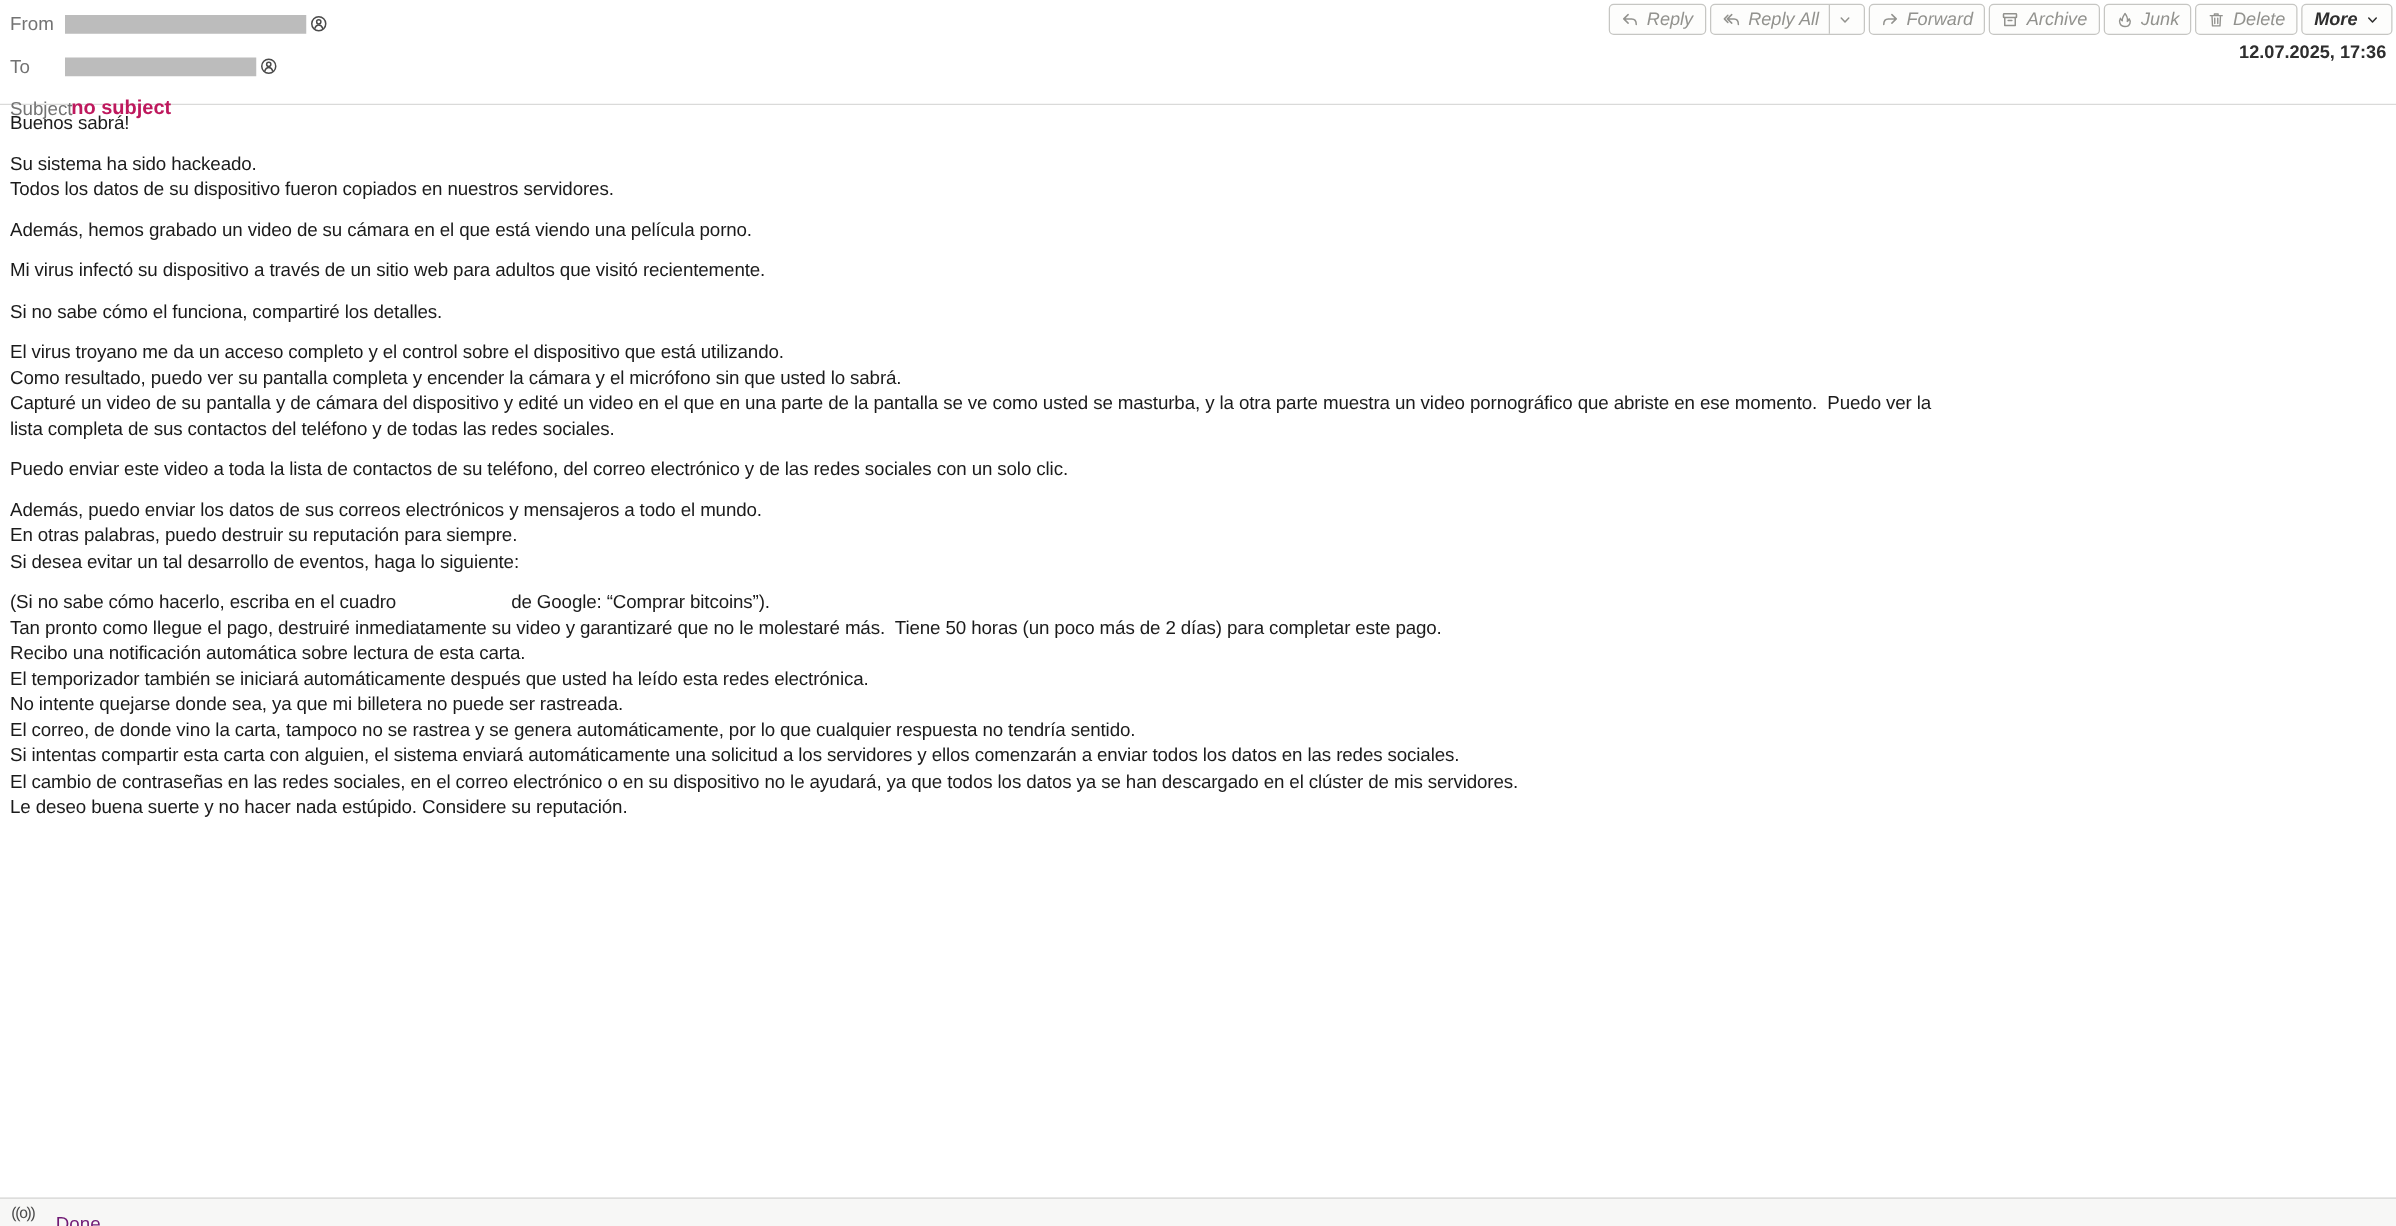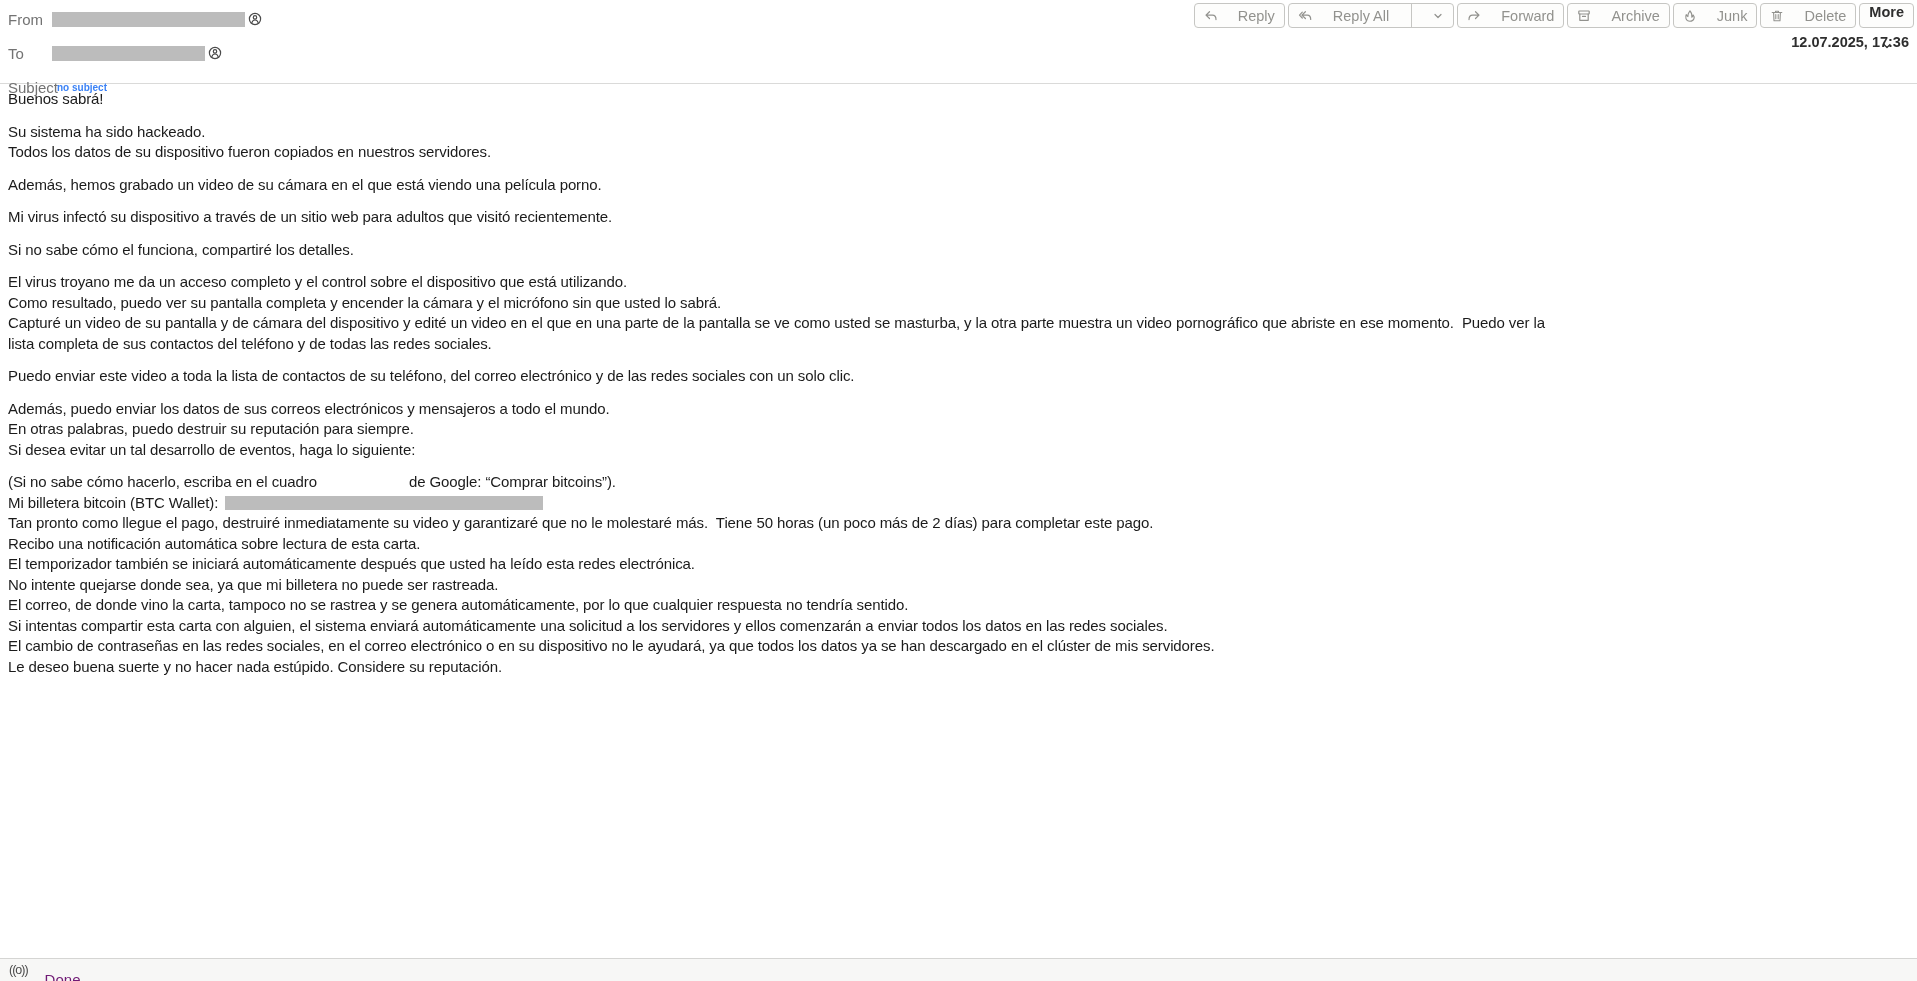--- a/index.html
+++ b/index.html
@@ -19,29 +19,29 @@
   
   .header{position:relative;height:84px;box-sizing:border-box;border-bottom:1px solid var(--separator);background:#fff;}
   .hdr-left{position:absolute;top:6px;left:8px;}
   .hrow{display:flex;align-items:center;margin-bottom:8px;height:26px;}
   .hlabel{width:44px;flex:0 0 44px;color:var(--label-text);font-size:15px;}
   .addr-bar{height:15px;background:var(--redaction-bar);display:inline-block;}
   .from-bar{width:193px;}
   .to-bar{width:153px;}
   .icn{display:inline-flex;align-items:center;justify-content:center;line-height:0;}
   .addr-icn{margin-left:3px;color:#4a4a4a;}
-  .subject-value{font-weight:bold;font-size:10px;color:#3b82f6;margin-left:5px;}
+  .subject-value{font-weight:bold;font-size:16px;color:#be185d;margin-left:5px;}
 
   .hdr-right{position:absolute;top:3px;right:3px;text-align:right;}
   .toolbar{display:flex;gap:3px;justify-content:flex-end;}
-  .tbtn{display:flex;align-items:center;gap:20px;box-sizing:border-box;height:25px;
+  .tbtn{display:flex;align-items:center;gap:6px;box-sizing:border-box;height:25px;
         border:1px solid var(--button-border);border-radius:4px;background:var(--button-bg);
-        padding:0 9px;font-size:14.5px;color:var(--button-text-disabled);cursor:default;}
+        padding:0 9px;font-size:14.5px;color:var(--button-text-disabled);cursor:default;font-style:italic;}
   .tbtn .divider{width:1px;align-self:stretch;background:var(--button-border);margin:0 0 0 2px;}
-  .tbtn.strong{color:var(--button-text-active);font-weight:bold;flex-direction:column;}
+  .tbtn.strong{color:var(--button-text-active);font-weight:bold;}
   .date{margin-top:6px;padding-right:5px;font-size:14.5px;font-weight:bold;color:#2e2e2e;}
 
   
   .message{padding:5px 8px 0 8px;font-size:15px;letter-spacing:-0.1px;color:var(--body-text);}
   .para{margin:0 0 12px 0;}
   .line{line-height:20.5px;white-space:pre;}
   .inline-gap{display:inline-block;width:92px;}
   .inline-redaction{display:inline-block;width:318px;height:14px;background:var(--redaction-bar);
                     vertical-align:-2px;margin-left:7px;}
 
@@ -180,21 +180,20 @@
     <div class="para">
       <div class="line"><span>Puedo enviar este video a toda la lista de contactos de su teléfono, del correo electrónico y de las redes sociales con un solo clic.</span></div>
     </div>
     <div class="para">
       <div class="line"><span>Además, puedo enviar los datos de sus correos electrónicos y mensajeros a todo el mundo.</span></div>
       <div class="line"><span>En otras palabras, puedo destruir su reputación para siempre.</span></div>
       <div class="line"><span>Si desea evitar un tal desarrollo de eventos, haga lo siguiente:</span></div>
     </div>
     <div class="para">
       <div class="line"><span>(Si no sabe cómo hacerlo, escriba en el cuadro</span><span class="inline-gap"></span><span>de Google: “Comprar bitcoins”).</span></div>
-      <div class="line"><span>Mi billetera bitcoin (BTC Wallet):</span><span class="inline-redaction"></span></div>
       <div class="line"><span>Tan pronto como llegue el pago, destruiré inmediatamente su video y garantizaré que no le molestaré más.  Tiene 50 horas (un poco más de 2 días) para completar este pago.</span></div>
       <div class="line"><span>Recibo una notificación automática sobre lectura de esta carta.</span></div>
       <div class="line"><span>El temporizador también se iniciará automáticamente después que usted ha leído esta redes electrónica.</span></div>
       <div class="line"><span>No intente quejarse donde sea, ya que mi billetera no puede ser rastreada.</span></div>
       <div class="line"><span>El correo, de donde vino la carta, tampoco no se rastrea y se genera automáticamente, por lo que cualquier respuesta no tendría sentido.</span></div>
       <div class="line"><span>Si intentas compartir esta carta con alguien, el sistema enviará automáticamente una solicitud a los servidores y ellos comenzarán a enviar todos los datos en las redes sociales.</span></div>
       <div class="line"><span>El cambio de contraseñas en las redes sociales, en el correo electrónico o en su dispositivo no le ayudará, ya que todos los datos ya se han descargado en el clúster de mis servidores.</span></div>
       <div class="line"><span>Le deseo buena suerte y no hacer nada estúpido. Considere su reputación.</span></div>
     </div>
   </div>

